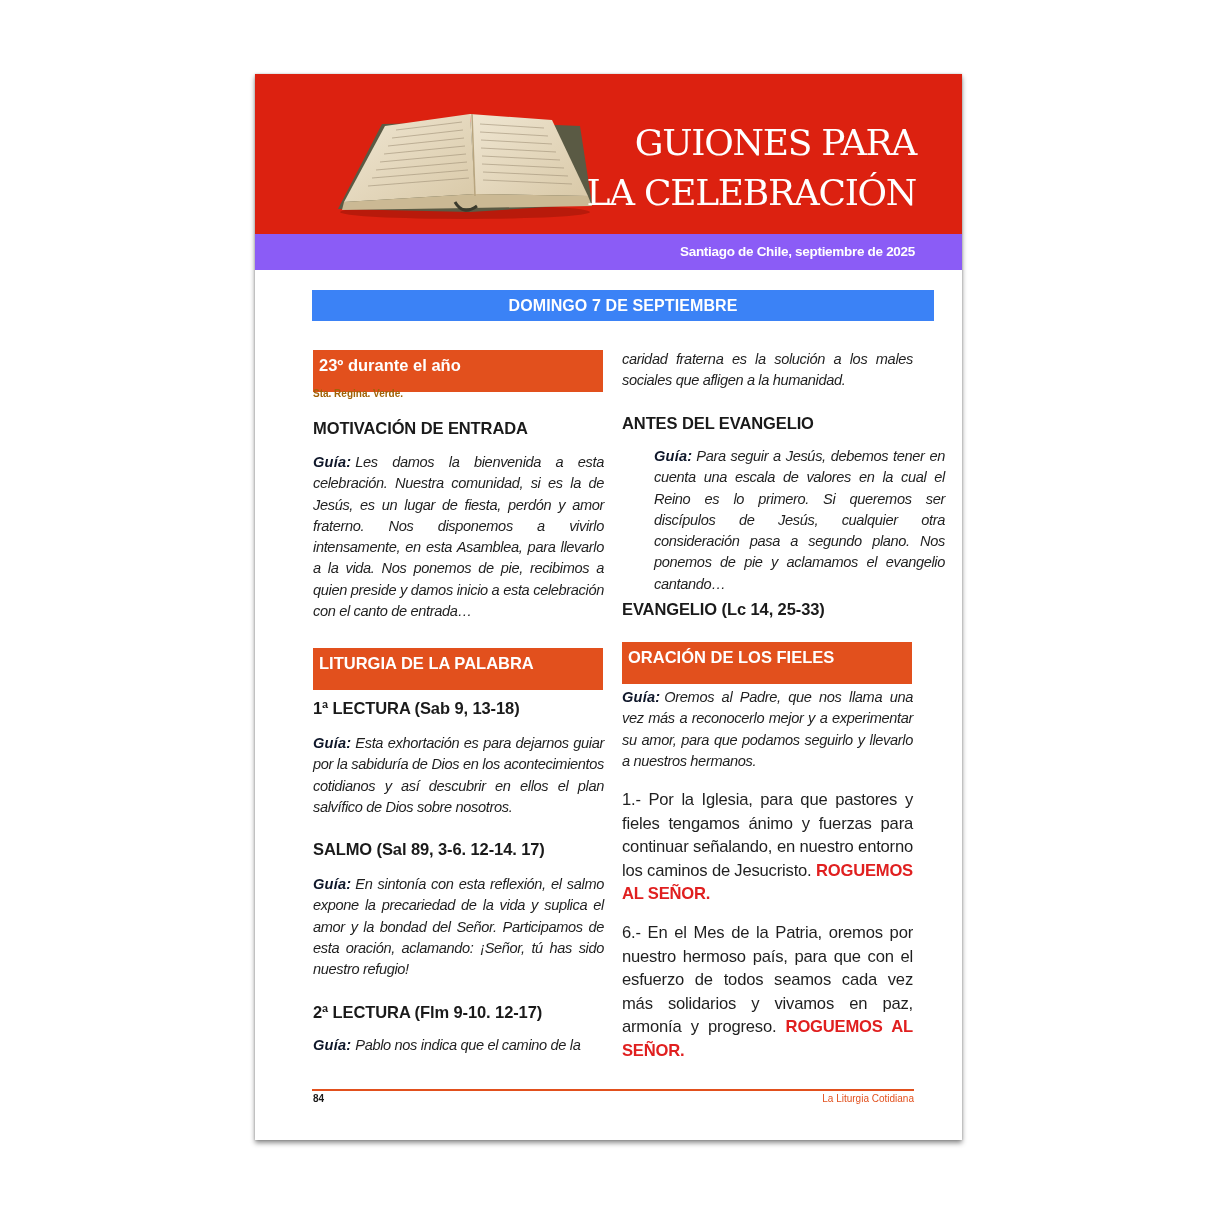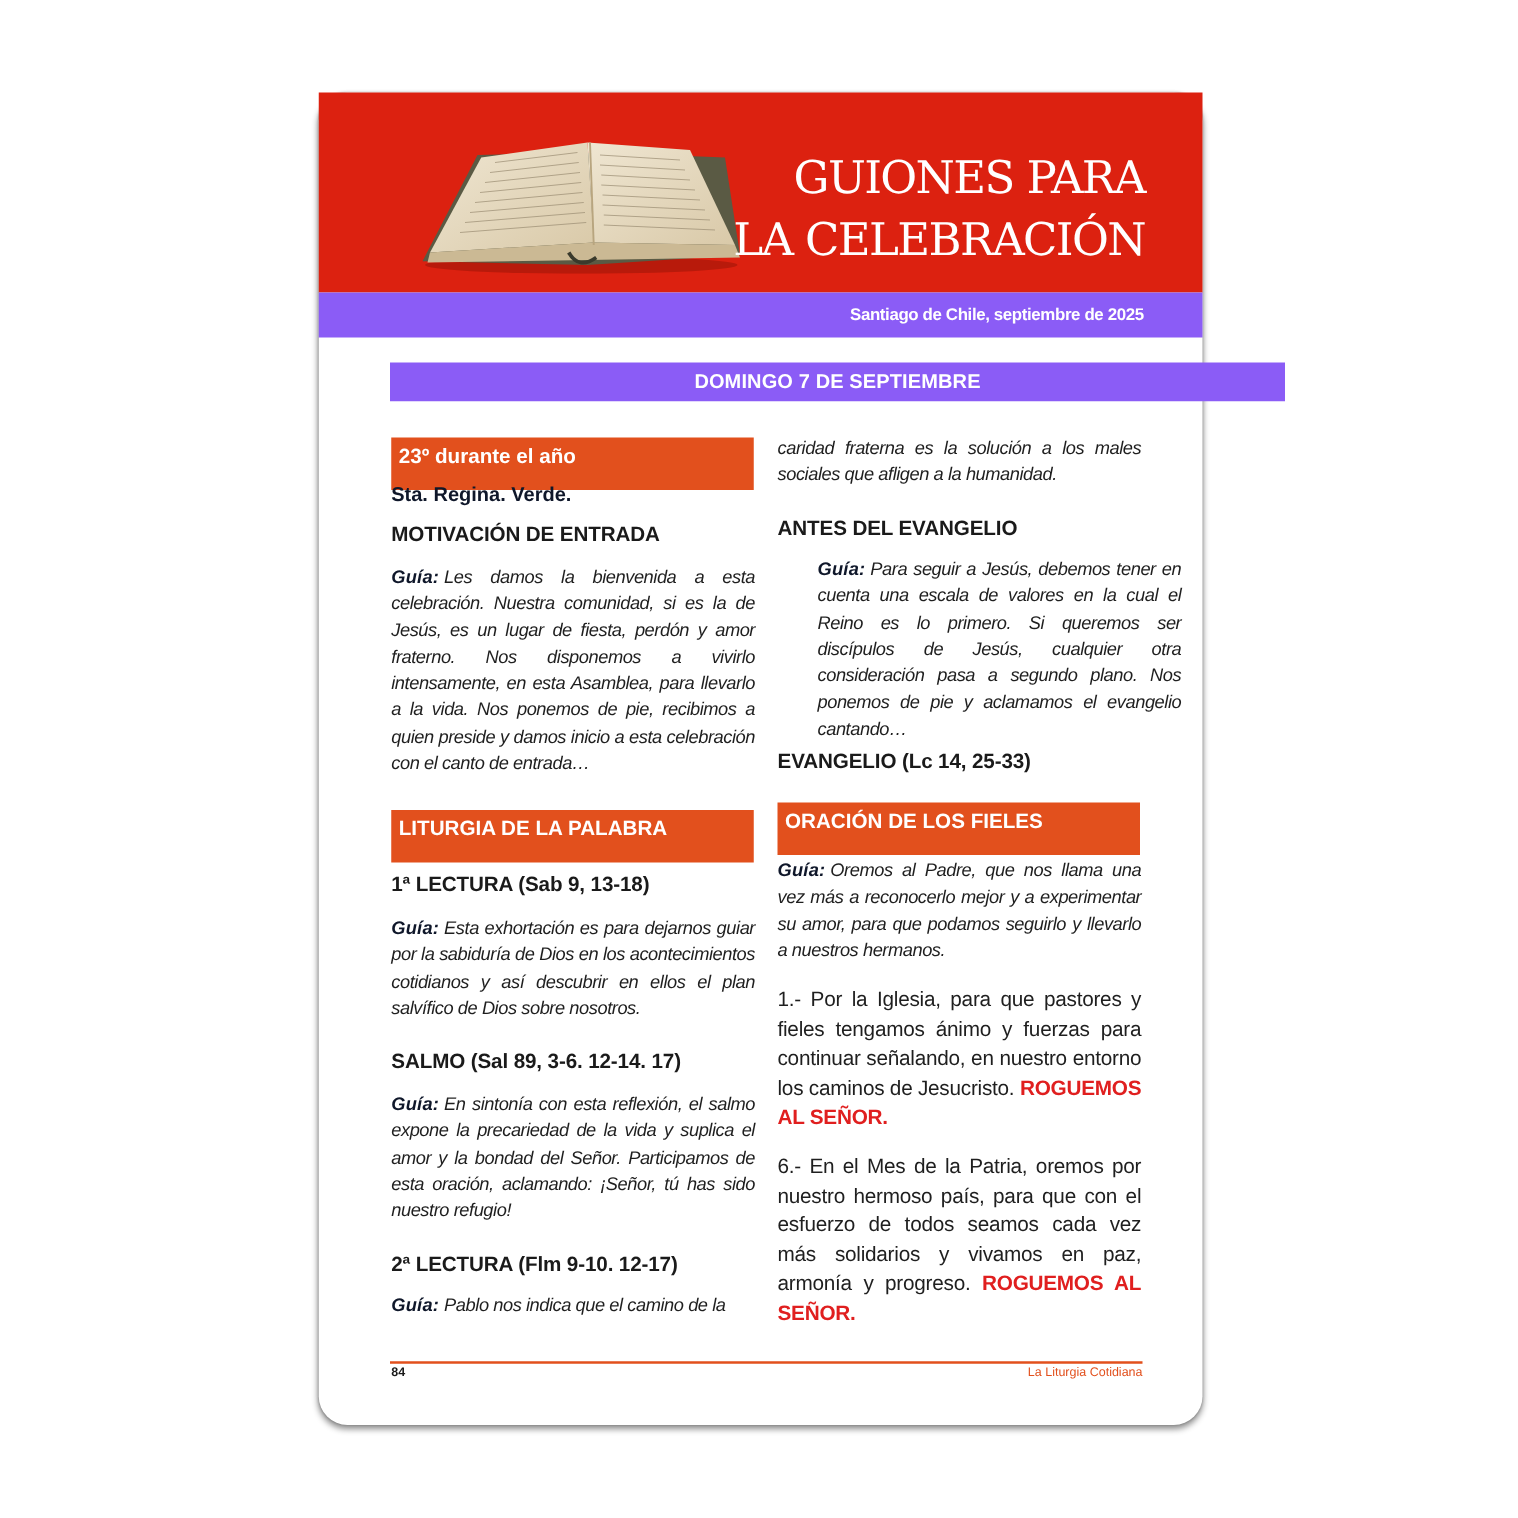--- a/index.html
+++ b/index.html
@@ -3,21 +3,20 @@
 <meta charset="utf-8">
 <style>
   * { box-sizing: border-box; margin: 0; padding: 0; }
   html, body { width: 1214px; height: 1214px; background: #ffffff; overflow: hidden; }
   body { position: relative; font-family: "DejaVu Sans", sans-serif; color: #1a1a1a; }
 
   .page {
     position: absolute; left: 255px; top: 74px; width: 707px; height: 1066px;
     background: #ffffff;
     box-shadow: 0 3px 5px rgba(0,0,0,0.45), 0 0 2px rgba(0,0,0,0.2);
-    border-radius: 23px;
   }
 
   .banner {
     position: absolute; left: 0; top: 0; width: 707px; height: 160px;
     background: #dc2110;
   }
   .book { position: absolute; left: 75px; top: 10px; width: 265px; height: 135px; }
   .banner-title {
     position: absolute; right: 46px; top: 44px; text-align: right;
     font-family: "DejaVu Serif", serif; color: #ffffff;
@@ -29,41 +28,41 @@
     position: absolute; left: 0; top: 160px; width: 707px; height: 36px;
     background: #8b5cf6;
   }
   .subbar-text {
     position: absolute; right: 47px; top: 10px;
     font-family: "Liberation Sans", sans-serif; font-weight: bold;
     font-size: 13.5px; color: #ffffff; letter-spacing: -0.3px;
   }
 
   .date-bar {
-    position: absolute; left: 57px; top: 216px; width: 716px; height: 31px;
-    background: #8b5cf6; text-align: center;
+    position: absolute; left: 57px; top: 216px; width: 622px; height: 31px;
+    background: #3b82f6; text-align: center;
   }
   .date-bar span {
     font-family: "Liberation Sans", sans-serif; font-weight: bold;
     font-size: 16px; line-height: 31px; color: #ffffff; letter-spacing: 0.1px;
   }
 
   .col { position: absolute; top: 0; width: 291px; }
   .col-left { left: 58px; }
   .col-right { left: 367px; }
 
   .section-bar {
     position: absolute; height: 42px; width: 290px;
     background: #e2501d; color: #ffffff;
     font-family: "Liberation Sans", sans-serif; font-weight: bold;
     font-size: 16.5px; line-height: 31px; padding-left: 6px;
   }
   .small-red {
-    position: absolute; color: #0f172a; font-family: "Liberation Sans", sans-serif;
-    font-weight: bold; font-size: 16px;
+    position: absolute; color: #a16207; font-family: "Liberation Sans", sans-serif;
+    font-weight: bold; font-size: 10px;
   }
   .heading {
     position: absolute; font-family: "Liberation Sans", sans-serif;
     font-weight: bold; font-size: 16.5px; color: #1a1a1a; letter-spacing: -0.1px;
   }
   .para {
     position: absolute; width: 291px;
     font-family: "Liberation Sans", sans-serif; font-style: italic;
     font-size: 14.6px; line-height: 21.3px; color: #1f1f1f;
     text-align: justify; letter-spacing: -0.35px;

